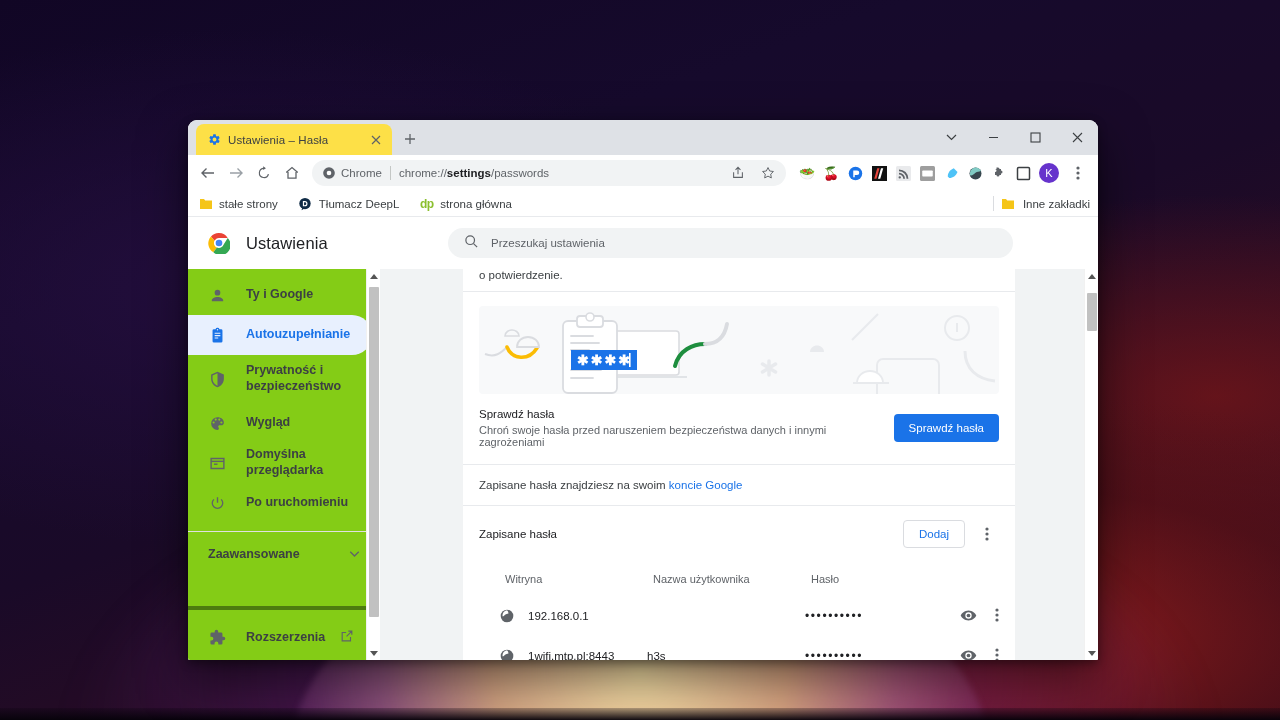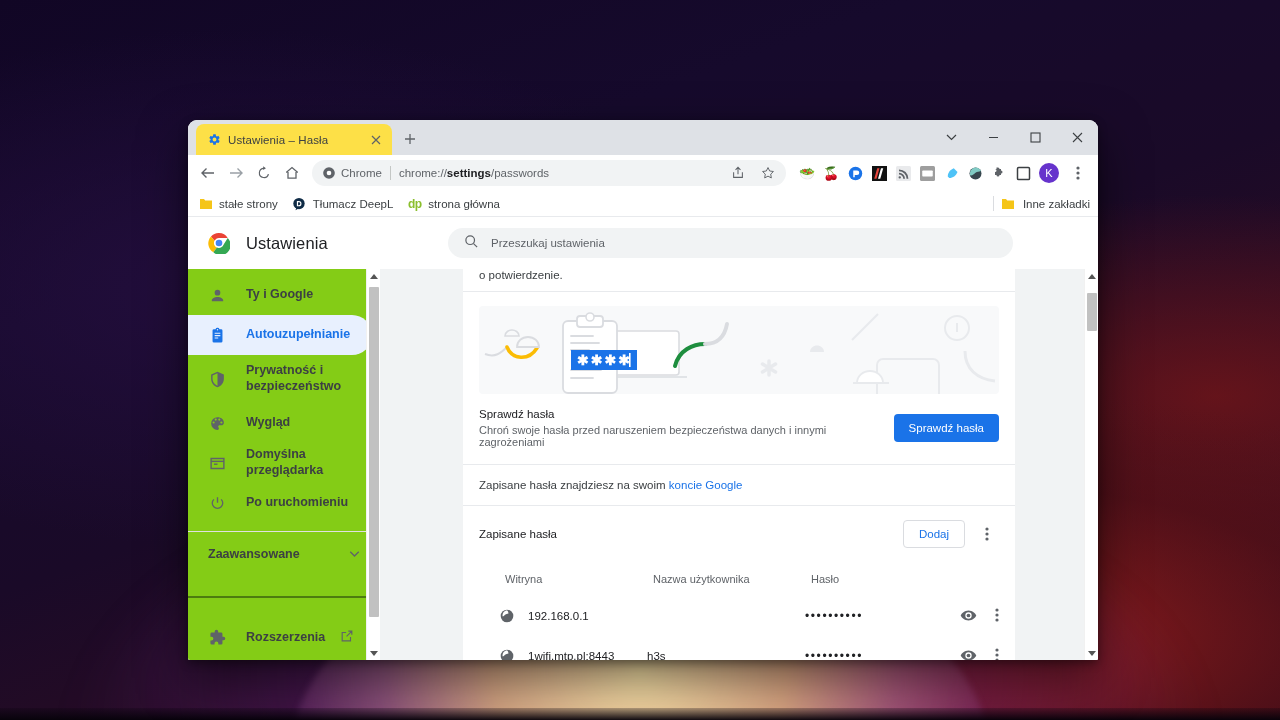--- a/index.html
+++ b/index.html
@@ -107,21 +107,21 @@
   .avatar-btn {
     width: 20px; height: 20px; border-radius: 50%; background: #6633cc;
     color: #fff; font-size: 11px; display:flex; align-items:center; justify-content:center;
     margin: 0 5px; font-weight:500;
   }
 
   
   .bookmarks {
     height: 26px; flex: 0 0 26px; background: #fff;
     display: flex; align-items: center; padding: 0 10px;
-    border-bottom: 1px solid #e8eaed; gap: 14px;
+    border-bottom: 1px solid #e8eaed; gap: 20px;
     font-size: 11.5px; color: #3c4043; position: relative;
   }
   .bm { display:flex; align-items:center; gap: 6px; white-space:nowrap; }
   .bm-ico { width:15px; height:15px; display:flex; align-items:center; justify-content:center; font-size:11px;}
   .bm-right { position:absolute; right: 8px; display:flex; align-items:center; gap:7px; }
   .bm-divider { width:1px; height:15px; background:#dadce0; }
 
   
   .page { flex: 1; display: flex; flex-direction: column; background:#fff; min-height:0; }
   .settings-header {
@@ -162,21 +162,21 @@
   .nav-item.active .nav-icon svg { fill: #1a73e8; }
   .nav-icon { width: 18px; height: 18px; flex: 0 0 18px; display:flex; align-items:center; justify-content:center;}
   .nav-icon svg { fill: #5f6368; }
   .nav-label { line-height: 1.25; }
   .nav-adv {
     display:flex; align-items:center; justify-content:space-between;
     height: 44px; padding: 0 20px 0 20px; font-size: 12.5px; color:#3c4043;
     border-top: 1px solid #e0e0e0; margin-top: 8px;
   }
   .nav-bottom {
-    border-top: 2px solid #4d7c0f; padding-top: 16px;
+    border-top: 4px solid #4d7c0f; padding-top: 4px;
   }
   .nav-ext {
     display:flex; align-items:center; gap:20px; height: 46px; padding-left:20px;
     font-size:12.5px; color:#3c4043; position:relative;
   }
   .nav-ext .ext-link { position:absolute; right: 26px; }
 
   .sb-scroll {
     position: absolute; right: 0; top: 0; bottom: 0; width: 14px;
     background: #fff; border-left: 1px solid #f1f1f1;

